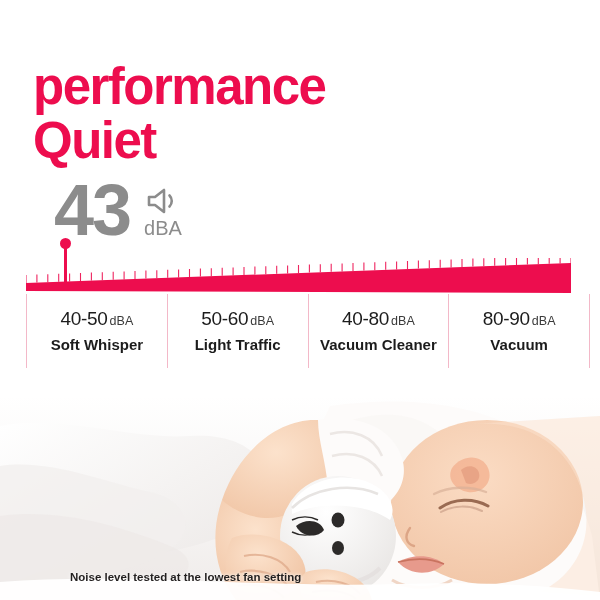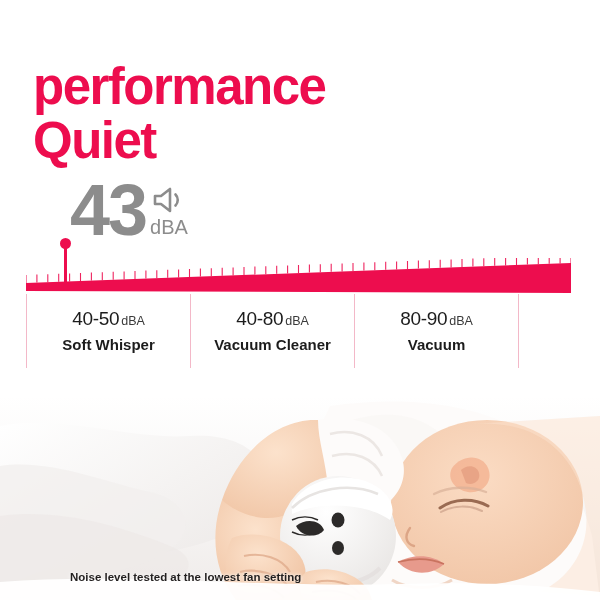--- a/index.html
+++ b/index.html
@@ -35,24 +35,25 @@
     color: #ED0D4E;
   }
   .headline .line {
     display: block;
     white-space: nowrap;
   }
 
   
   .reading {
     position: absolute;
-    left: 70px;
+    left: 54px;
     top: 181px;
     display: flex;
-    align-items: flex-start;
+    align-items: flex-end;
+    gap: 10px;
   }
   .reading-number {
     font-size: 72px;
     font-weight: 700;
     line-height: 0.82;
     letter-spacing: -2px;
     color: #8C8C8C;
   }
   .reading-right {
     display: flex;
@@ -120,21 +121,21 @@
     top: 0;
     width: 100%;
     height: 36px;
   }
 
   
   .legend {
     position: absolute;
     left: 26px;
     top: 294px;
-    width: 493px;
+    width: 564px;
     height: 74px;
     display: flex;
   }
   .legend-cell {
     flex: 1 1 0;
     border-left: 1.4px solid #F3B8C8;
     display: flex;
     flex-direction: column;
     align-items: center;
     justify-content: flex-start;
@@ -278,20 +279,24 @@
       <polygon points="0,25 545,5 545,35 0,33" fill="#ED0D4E"></polygon>
     </svg>
   </div>
 
   <div class="legend" id="legend-row">
       <div class="legend-cell">
         <div class="legend-range"><span>40-50</span><span class="unit">dBA</span></div>
         <div class="legend-source">Soft Whisper</div>
       </div>
       <div class="legend-cell">
+        <div class="legend-range"><span>50-60</span><span class="unit">dBA</span></div>
+        <div class="legend-source">Light Traffic</div>
+      </div>
+      <div class="legend-cell">
         <div class="legend-range"><span>40-80</span><span class="unit">dBA</span></div>
         <div class="legend-source">Vacuum Cleaner</div>
       </div>
       <div class="legend-cell">
         <div class="legend-range"><span>80-90</span><span class="unit">dBA</span></div>
         <div class="legend-source">Vacuum</div>
       </div>
     </div>
 
   <div class="photo">

